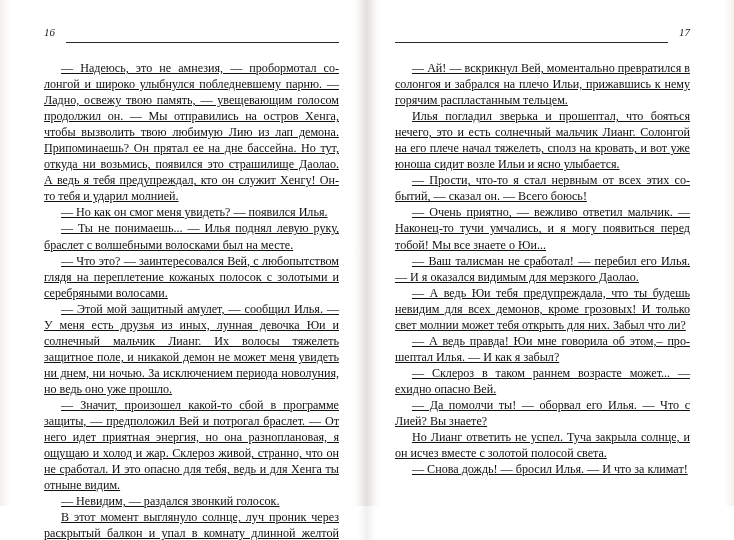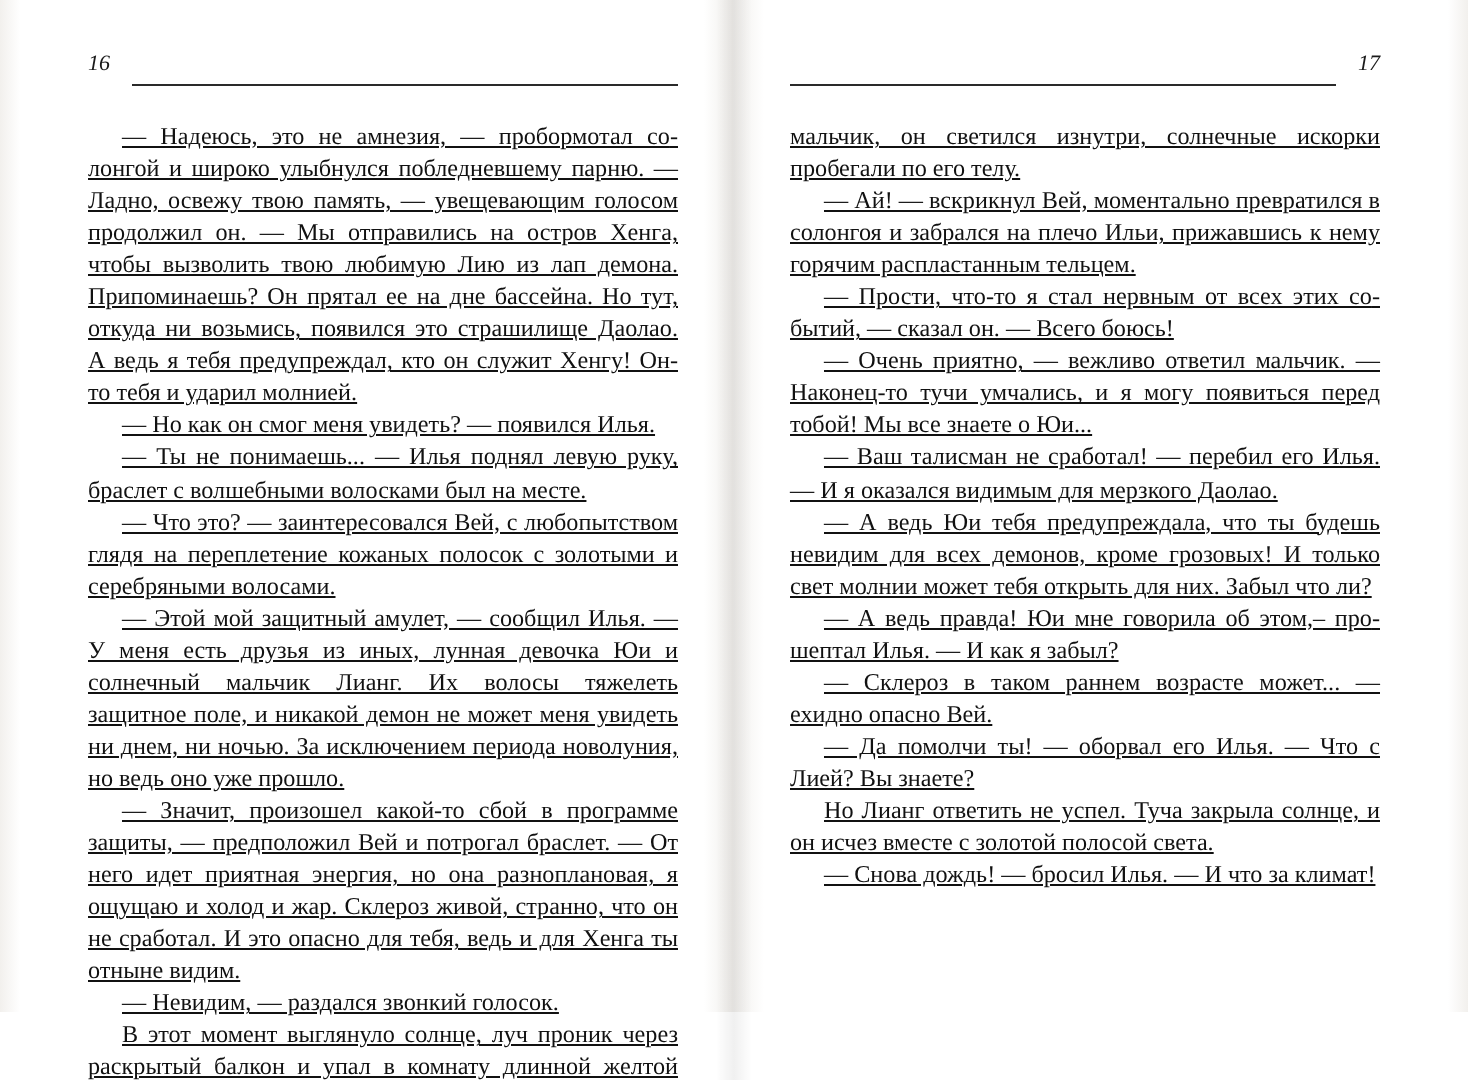--- a/index.html
+++ b/index.html
@@ -110,22 +110,22 @@
       <p>В этот момент выглянуло солнце, луч проник че­рез раскрытый балкон и упал в комнату длинной желтой полосой. На ее конце возник золотоволосый</p>
     </div>
   </div>
 
   <div class="page page-right">
     <div class="header">
       <div class="folio">17</div>
       <div class="rule"></div>
     </div>
     <div class="body-text">
-      <p class="noindent">мальчик, он светился изнутри, солнечные искорки пробегали по его телу.</p>
       <p>— Ай! — вскрикнул Вей, моментально превратил­ся в солонгоя и забрался на плечо Ильи, прижавшись к нему горячим распластанным тельцем.</p>
+      <p>Илья погладил зверька и прошептал, что бояться нечего, это и есть солнечный мальчик Лианг. Солон­гой на его плече начал тяжелеть, сполз на кровать, и вот уже юноша сидит возле Ильи и ясно улыбается.</p>
       <p>— Прости, что-то я стал нервным от всех этих со­бытий, — сказал он. — Всего боюсь!</p>
       <p>— Очень приятно, — вежливо ответил мальчик. — Наконец-то тучи умчались, и я могу появиться перед тобой! Мы все знаете о Юи...</p>
       <p>— Ваш талисман не сработал! — перебил его Илья. — И я оказался видимым для мерзкого Даолао.</p>
       <p>— А ведь Юи тебя предупреждала, что ты будешь невидим для всех демонов, кроме грозовых! И толь­ко свет молнии может тебя открыть для них. Забыл что ли?</p>
       <p>— А ведь правда! Юи мне говорила об этом,– про­шептал Илья. — И как я забыл?</p>
       <p>— Склероз в таком раннем возрасте может... — ехидно опасно Вей.</p>
       <p>— Да помолчи ты! — оборвал его Илья. — Что с Лией? Вы знаете?</p>
       <p>Но Лианг ответить не успел. Туча закрыла солнце, и он исчез вместе с золотой полосой света.</p>
       <p>— Снова дождь! — бросил Илья. — И что за кли­мат!</p>
     </div>

